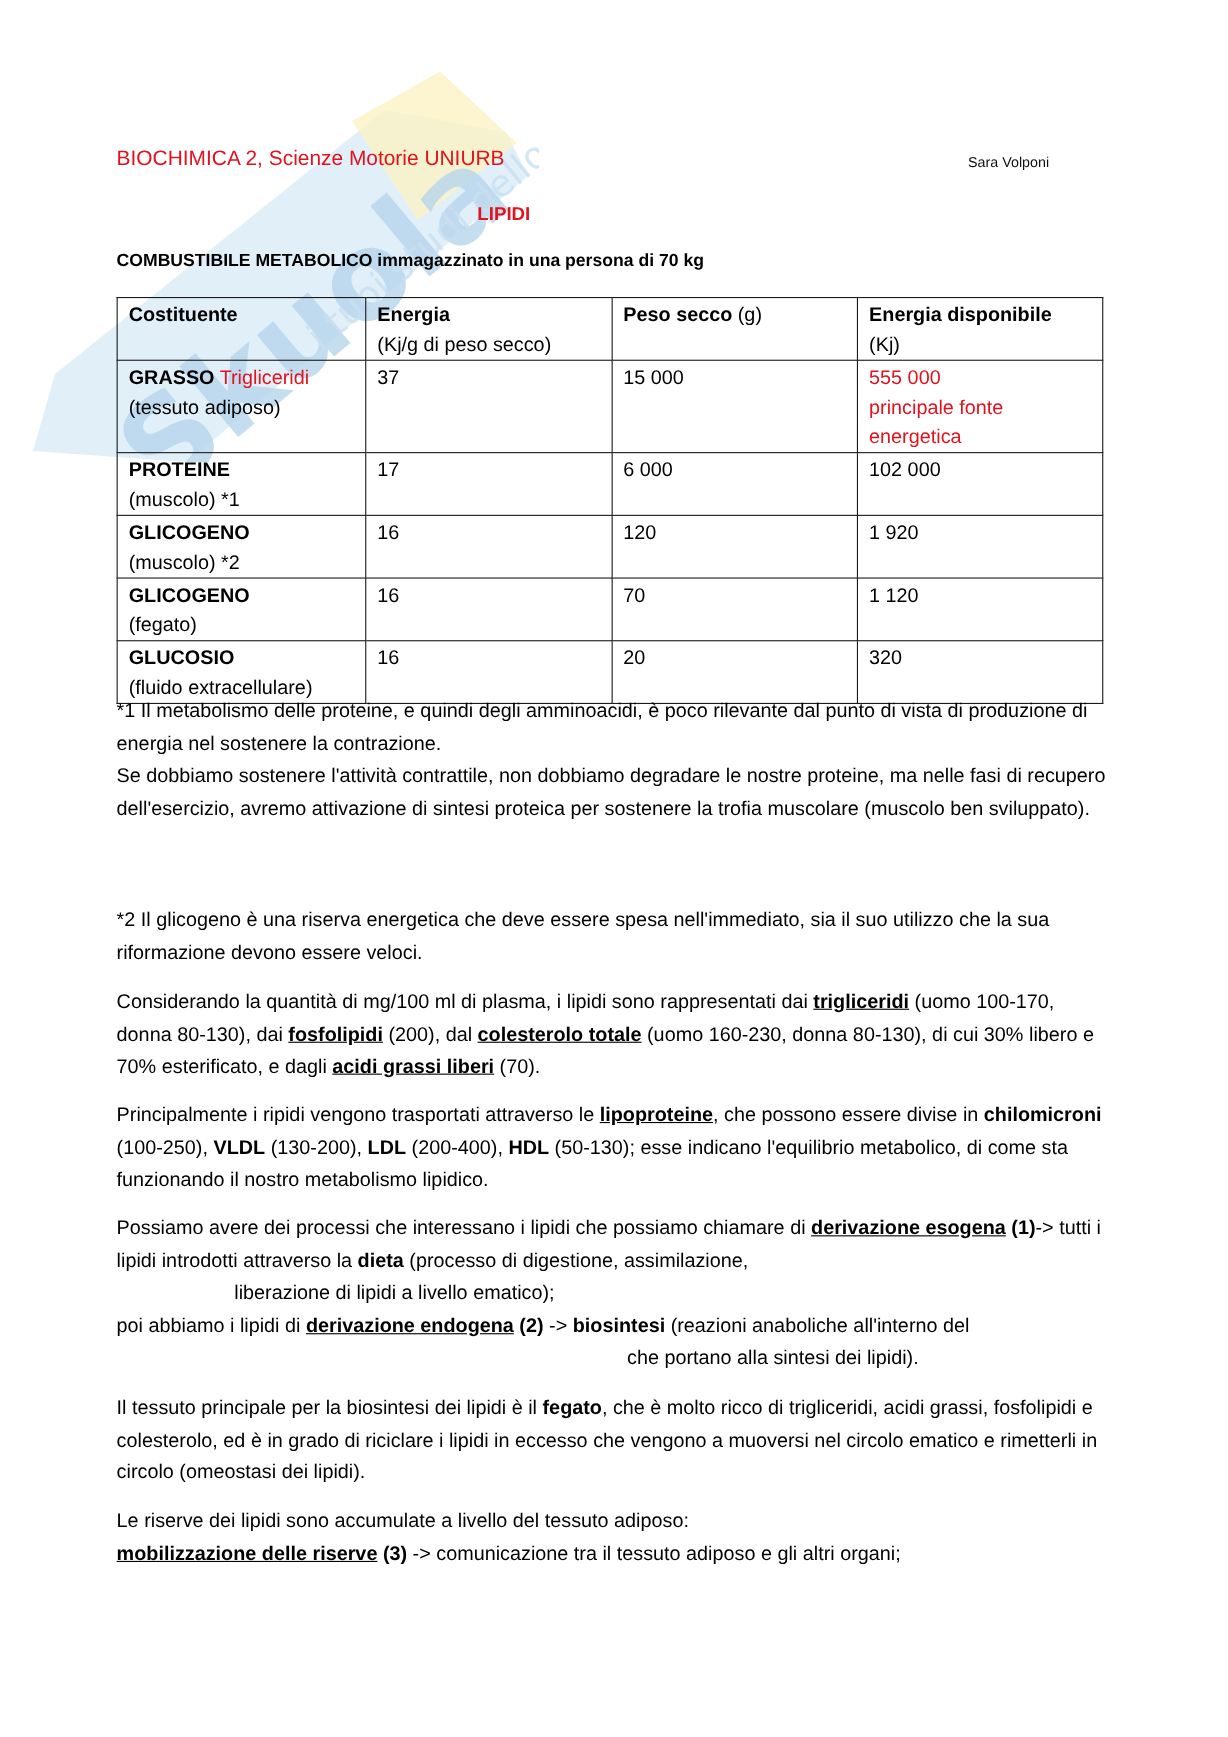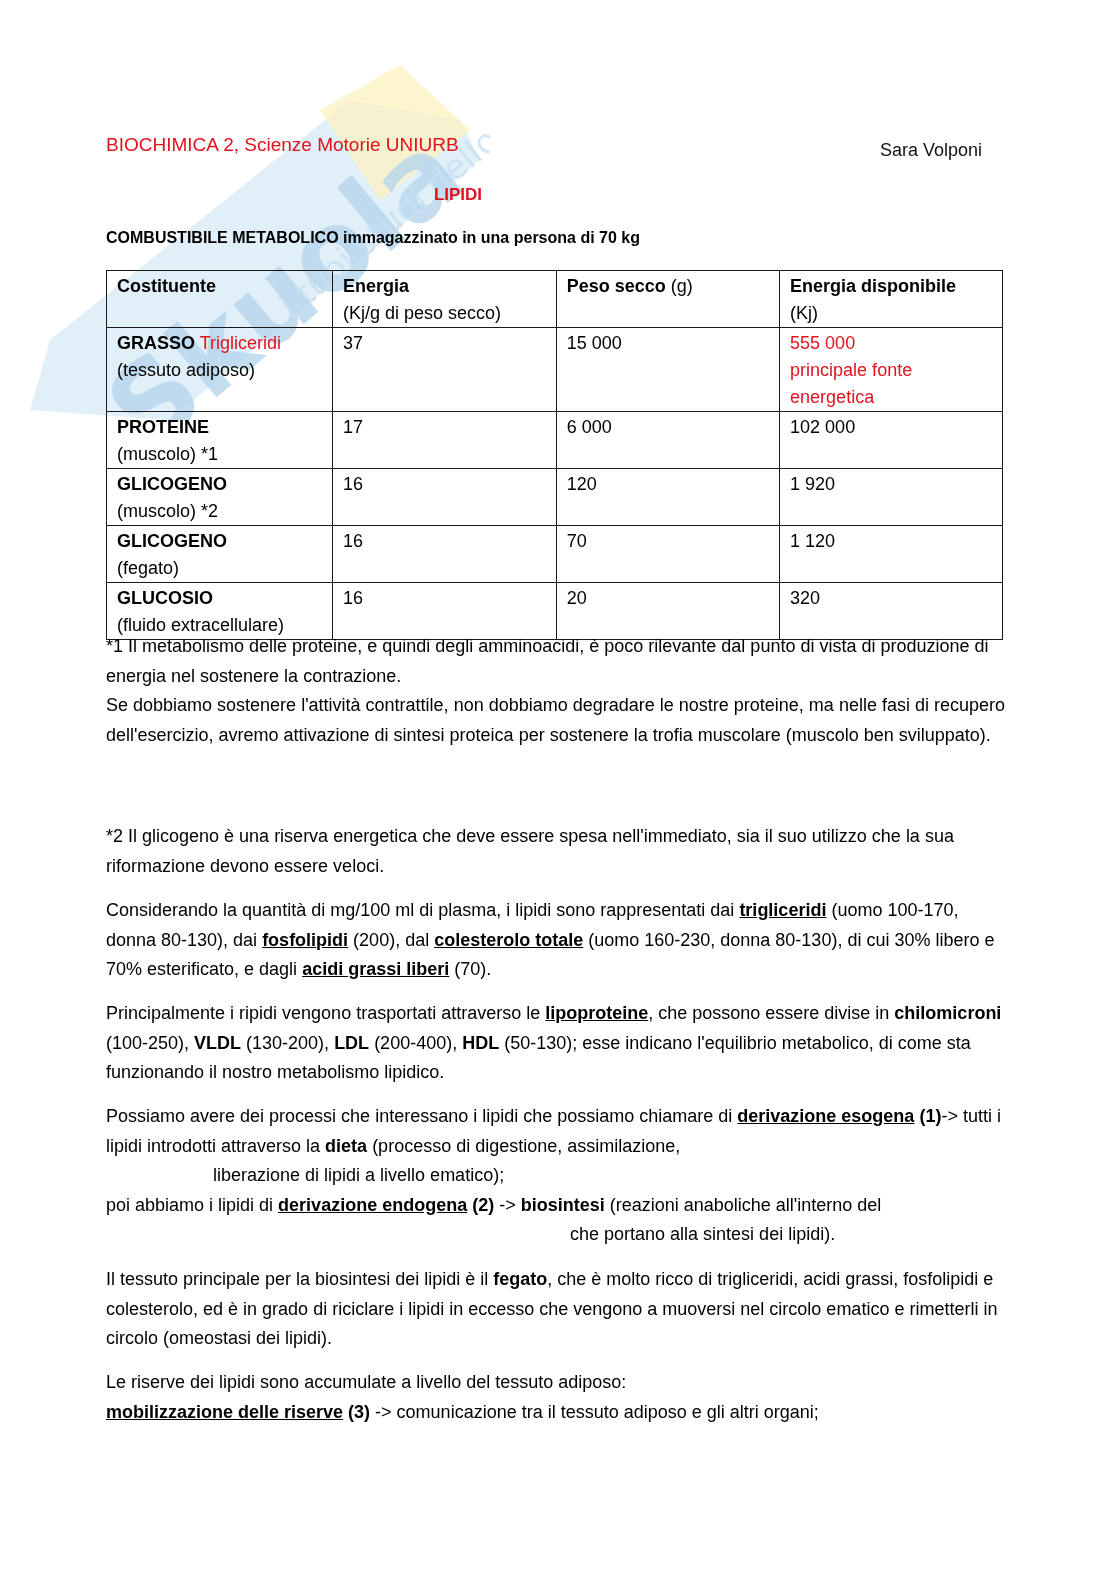--- a/index.html
+++ b/index.html
@@ -37,21 +37,21 @@
       left: 106px;
       top: 134px;
       font-size: 19px;
       color: #e0131e;
       letter-spacing: 0px;
     }
     .header-author {
       position: absolute;
       left: 880px;
       top: 140px;
-      font-size: 18px;
+      font-size: 13px;
       color: #111;
     }
     .section-title {
       position: absolute;
       left: 0;
       width: 920px;
       top: 185px;
       text-align: center;
       font-size: 17px;
       font-weight: bold;

